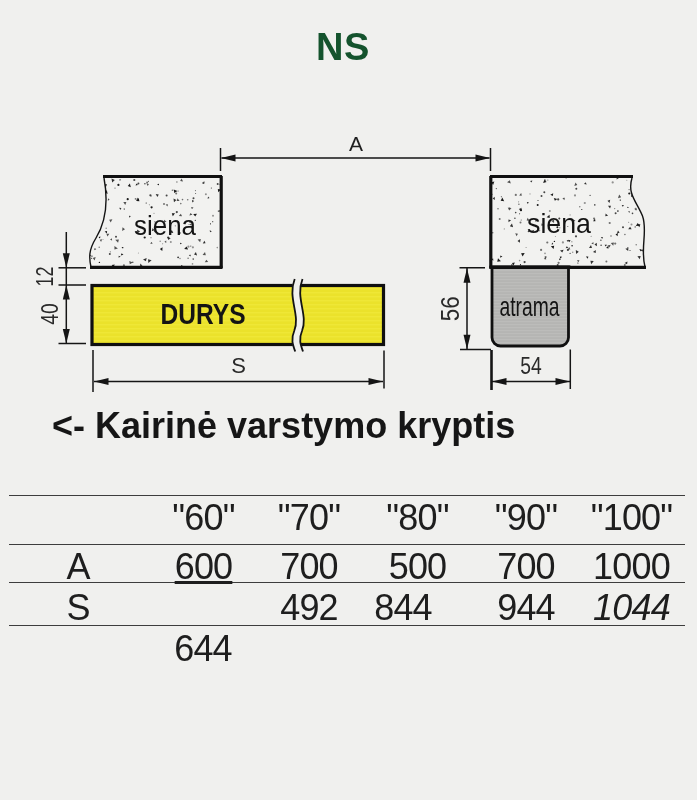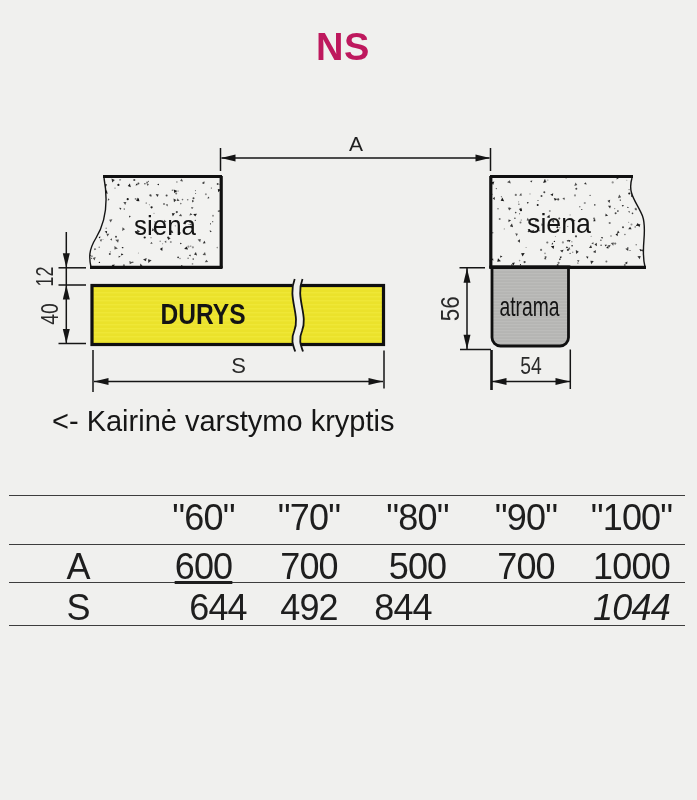--- a/index.html
+++ b/index.html
@@ -2,21 +2,21 @@
 <html><head>
 <meta charset="utf-8">
 <style>
 html,body{margin:0;padding:0;}
 body{width:697px;height:800px;background:#f0f0ee;font-family:"Liberation Sans",sans-serif;overflow:hidden;position:relative;}
 .abs{position:absolute;}
 </style>
 </head>
 <body>
 
-<div class="abs" style="left:0;top:26px;width:686px;text-align:center;font-size:38px;font-weight:bold;color:#be185d;letter-spacing:0.5px;">NS</div>
+<div class="abs" style="left:0;top:26px;width:686px;text-align:center;font-size:38px;font-weight:bold;color:#14532d;letter-spacing:0.5px;">NS</div>
 
 <svg class="abs" style="left:0;top:0;" width="697" height="470" viewBox="0 0 697 470">
 <defs>
 
 <pattern id="doorstripe" width="4" height="4" patternUnits="userSpaceOnUse">
 <rect width="4" height="4" fill="#ebe22b"></rect>
 <rect y="0" width="4" height="1.4" fill="#efe736"></rect>
 </pattern>
 <pattern id="graystripe" width="4" height="3" patternUnits="userSpaceOnUse">
 <rect width="4" height="3" fill="#b5b5b3"></rect>
@@ -481,21 +481,21 @@
 <path d="M94,381.5 L383,381.5"></path>
 </g>
 <g fill="#151515">
 <path d="M94,381.5 L108.5,378 L108.5,385 Z"></path>
 <path d="M383,381.5 L368.5,378 L368.5,385 Z"></path>
 </g>
 
 <text x="238.5" y="373" font-size="22" fill="#2a2a2a" text-anchor="middle">S</text>
 </svg>
 
-<div class="abs" style="left:52px;top:405px;font-size:29px;color:#161616;letter-spacing:0px;">&lt;- Kairinė varstymo kryptis</div>
+<div class="abs" style="left:52px;top:405px;font-size:36px;color:#161616;letter-spacing:0px;font-weight:bold;">&lt;- Kairinė varstymo kryptis</div>
 
 <div>
 
 <div class="abs" style="left:9px;top:495px;width:676px;height:1.3px;background:#3d3d3d;"></div>
 
 <div class="abs" style="left:9px;top:543.5px;width:676px;height:1.3px;background:#3d3d3d;"></div>
 
 <div class="abs" style="left:9px;top:582px;width:676px;height:1.3px;background:#3d3d3d;"></div>
 
 <div class="abs" style="left:9px;top:625px;width:676px;height:1.3px;background:#3d3d3d;"></div>
@@ -512,18 +512,19 @@
 <span class="abs" style="left:78px;transform:translateX(-50%);">A</span>
 <span class="abs" style="left:203.5px;transform:translateX(-50%);text-decoration:underline;">600</span>
 <span class="abs" style="left:309px;transform:translateX(-50%);text-align:center;">700</span>
 <span class="abs" style="left:417.5px;transform:translateX(-50%);">500</span>
 <span class="abs" style="left:526px;transform:translateX(-50%);">700</span>
 <span class="abs" style="left:631.5px;transform:translateX(-50%);">1000</span>
 </div>
 
 <div class="abs" style="left:0;top:587px;width:697px;height:36px;font-size:36px;letter-spacing:-0.8px;color:#1e1e1e;">
 <span class="abs" style="left:78px;transform:translateX(-50%);">S</span>
-<span class="abs" style="left:218px;transform:translateX(-50%);">644</span>
+<span class="abs" style="left:203px;transform:translateX(-50%);margin-top:41px;">644</span>
 <span class="abs" style="left:309px;transform:translateX(-50%);">492</span>
 <span class="abs" style="left:403px;transform:translateX(-50%);">844</span>
+<span class="abs" style="left:526px;transform:translateX(-50%);">944</span>
 <span class="abs" style="left:631.5px;transform:translateX(-50%);font-style:italic;">1044</span>
 </div>
 </div>
 
 </body></html>

